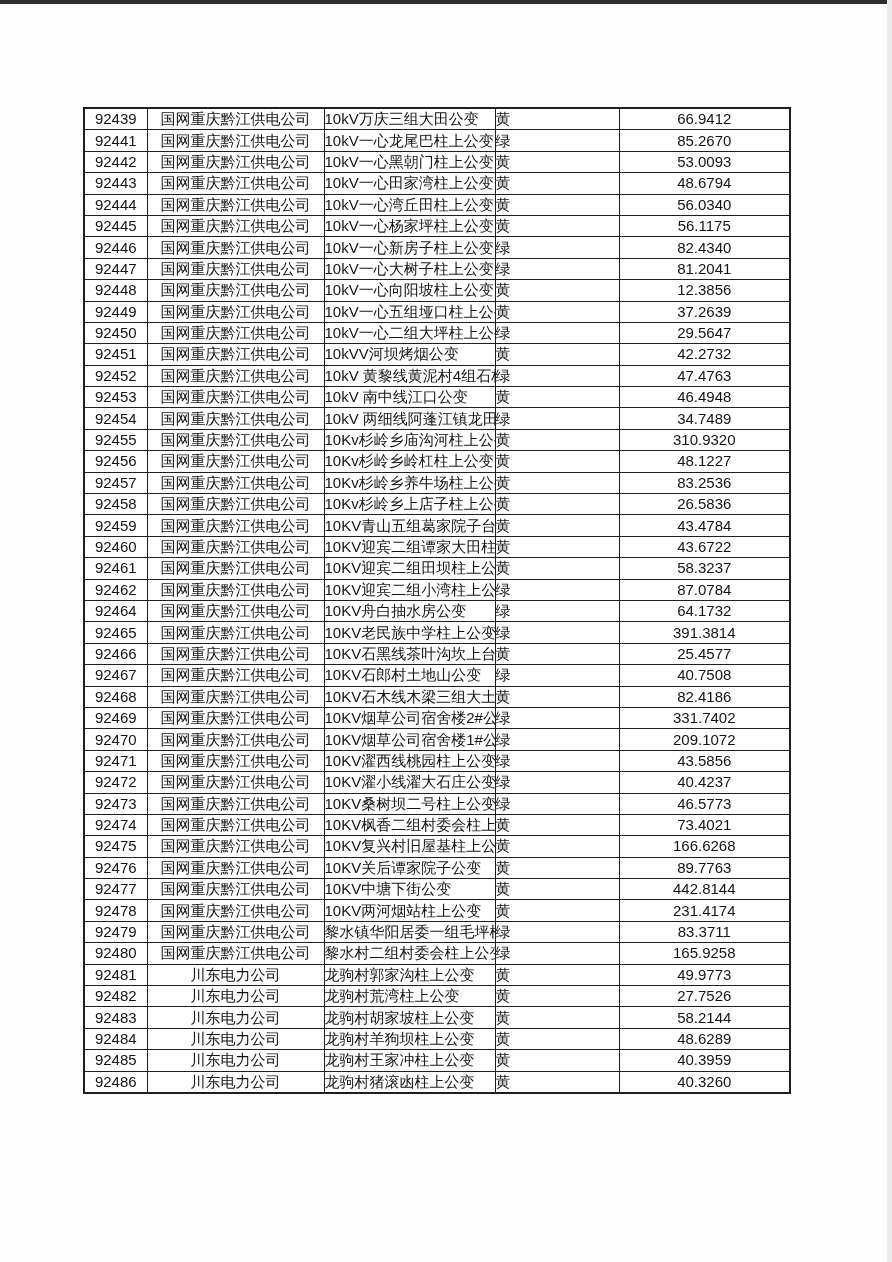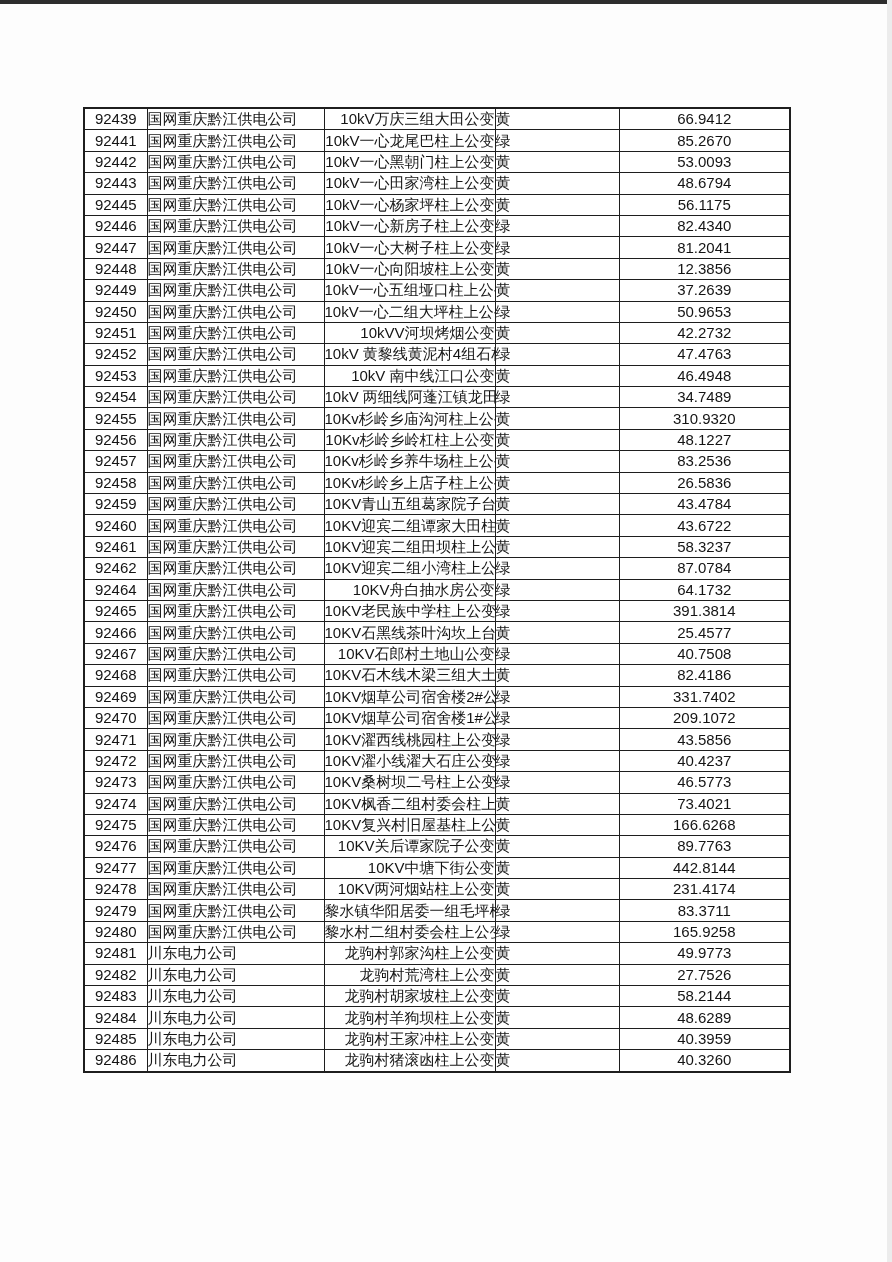--- a/index.html
+++ b/index.html
@@ -31,22 +31,22 @@
     height: 20.4px;
     padding: 0;
     font-size: 15px;
     line-height: 20px;
     color: #141414;
     white-space: nowrap;
     overflow: hidden;
     background: #ffffff;
   }
   td.c-id     { text-align: center; }
-  td.c-company{ text-align: left; padding-left: 4px; }
-  td.c-name   { text-align: right; padding-left: 4px; }
+  td.c-company{ text-align: center; padding-left: 4px; }
+  td.c-name   { text-align: left; padding-left: 4px; }
   td.c-status { text-align: left; padding-left: 3px; }
   td.c-value  { text-align: center; }
 </style>
 </head>
 <body>
 
 <div class="edge-top" style="background: rgb(45, 45, 45);"></div>
 <div class="edge-right" style="background: rgb(236, 236, 236);"></div>
 
 <table class="grid">
@@ -80,20 +80,27 @@
     <td class="c-value">53.0093</td>
   </tr>
       <tr>
     <td class="c-id">92443</td>
     <td class="c-company">国网重庆黔江供电公司</td>
     <td class="c-name">10kV一心田家湾柱上公变</td>
     <td class="c-status">黄</td>
     <td class="c-value">48.6794</td>
   </tr>
       <tr>
+    <td class="c-id">92444</td>
+    <td class="c-company">国网重庆黔江供电公司</td>
+    <td class="c-name">10kV一心湾丘田柱上公变</td>
+    <td class="c-status">黄</td>
+    <td class="c-value">56.0340</td>
+  </tr>
+      <tr>
     <td class="c-id">92445</td>
     <td class="c-company">国网重庆黔江供电公司</td>
     <td class="c-name">10kV一心杨家坪柱上公变</td>
     <td class="c-status">黄</td>
     <td class="c-value">56.1175</td>
   </tr>
       <tr>
     <td class="c-id">92446</td>
     <td class="c-company">国网重庆黔江供电公司</td>
     <td class="c-name">10kV一心新房子柱上公变</td>
@@ -119,21 +126,21 @@
     <td class="c-company">国网重庆黔江供电公司</td>
     <td class="c-name">10kV一心五组垭口柱上公变</td>
     <td class="c-status">黄</td>
     <td class="c-value">37.2639</td>
   </tr>
       <tr>
     <td class="c-id">92450</td>
     <td class="c-company">国网重庆黔江供电公司</td>
     <td class="c-name">10kV一心二组大坪柱上公变</td>
     <td class="c-status">绿</td>
-    <td class="c-value">50.9653</td>
+    <td class="c-value">29.5647</td>
   </tr>
       <tr>
     <td class="c-id">92451</td>
     <td class="c-company">国网重庆黔江供电公司</td>
     <td class="c-name">10kVV河坝烤烟公变</td>
     <td class="c-status">黄</td>
     <td class="c-value">42.2732</td>
   </tr>
       <tr>
     <td class="c-id">92452</td>

